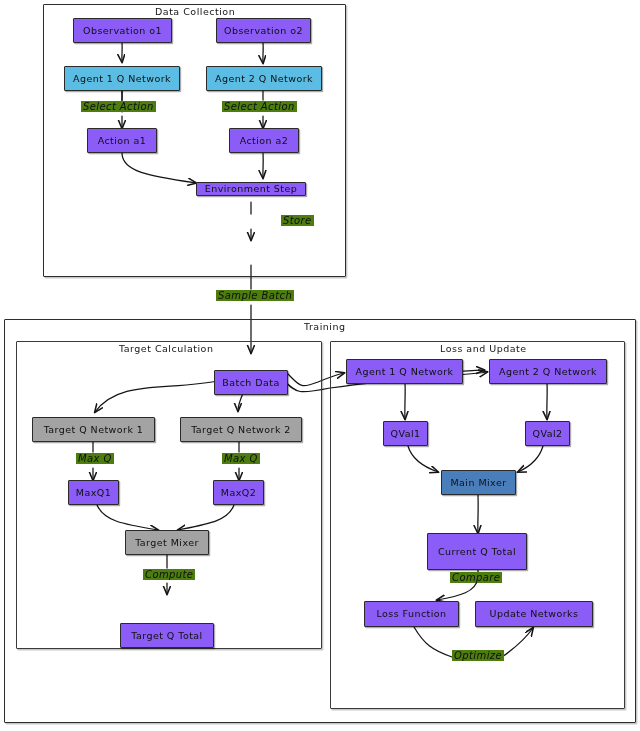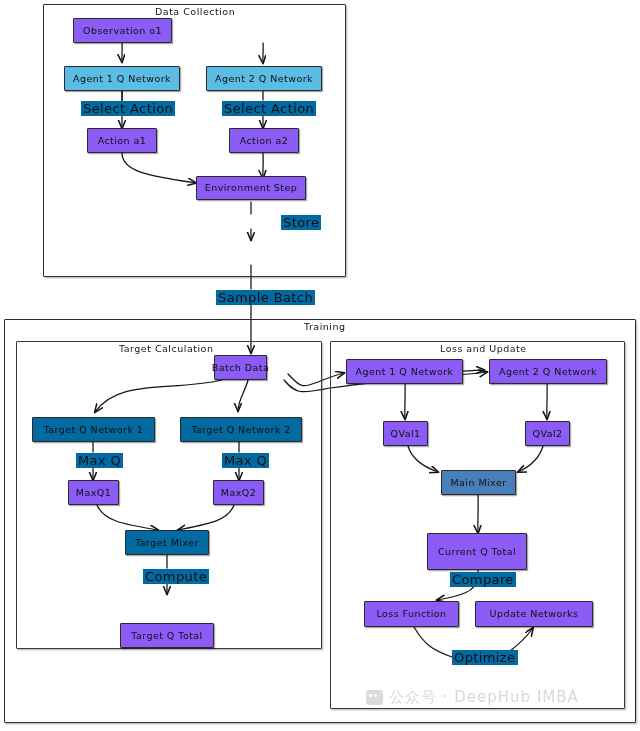--- a/index.html
+++ b/index.html
@@ -8,33 +8,33 @@
   #stage{position:relative;width:640px;height:731px;background:#fff;}
   svg#canvas{position:absolute;left:0;top:0;width:640px;height:731px;}
 
   .nodeBox{position:absolute;box-sizing:border-box;border:1.4px solid #2a2a2a;
            background:#8b5cf6;display:flex;align-items:center;justify-content:center;
            font-size:9.5px;color:#101010;letter-spacing:.45px;
            box-shadow:1.2px 1.2px 0 rgba(0,0,0,.33);
            border-radius:1px;text-align:center;line-height:1;white-space:nowrap;}
   .nodeBox.blue{background:#5BBCE4;}
   .nodeBox.gold{background:#F6C000;}
-  .nodeBox.green{background:#0369a1;}
+  .nodeBox.green{background:#a3a3a3;}
   .nodeBox.steel{background:#4A7EBB;color:#111;}
 
   .groupBox{position:absolute;box-sizing:border-box;border:1.5px solid #3a3a3a;
             background:transparent;border-radius:1px;
             box-shadow:1.4px 1.4px 0 rgba(0,0,0,.22);}
   .groupBox.outer{border-color:#2d2d2d;}
 
   .grpTitle{position:absolute;font-size:9.5px;color:#151515;letter-spacing:.5px;
             white-space:nowrap;background:#fff;padding:0 3px;}
 
-  .edgeLbl{position:absolute;font-size:13px;color:#101010;letter-spacing:.4px;
-           white-space:nowrap;background:#0369a1;padding:0 2px;}
+  .edgeLbl{position:absolute;font-size:10px;color:#101010;letter-spacing:.4px;
+           white-space:nowrap;background:#4d7c0f;padding:0 2px;font-style:italic;}
 
   #watermark{position:absolute;left:366px;top:688px;display:flex;align-items:center;
              gap:6px;opacity:.30;pointer-events:none;}
   #wm-icon{width:17px;height:15px;border-radius:3px;background:#8a8a8a;position:relative;}
   #wm-icon:before{content:"";position:absolute;left:3px;top:3.5px;width:3px;height:3px;
         border-radius:50%;background:#fff;box-shadow:5px 0 0 #fff;}
   #wm-text{font-size:15px;color:#7e7e7e;letter-spacing:1px;white-space:nowrap;}
 </style>
 </head>
 <body>
@@ -98,44 +98,45 @@
       <path d="M478,578 C476,592 460,596 437,600"></path>
       <path d="M414,627 C424,644 432,650 452,657" marker-end="none"></path>
       <path d="M502,657 C512,650 523,642 533,628"></path>
     </g>
   </svg>
 
   <div class="groupBox outer" style="left:43px;top:4px;width:303px;height:273px;"></div>
   <div class="grpTitle" style="left:152px;top:6px;text-align:center;">Data Collection</div>
 
   <div class="nodeBox" style="left:73px;top:18px;width:99px;height:25px;">Observation o1</div>
+  <div class="nodeBox" style="left:216px;top:18px;width:95px;height:25px;">Observation o2</div>
 
   <div class="nodeBox blue" style="left:64px;top:66px;width:116px;height:25px;">Agent 1 Q Network</div>
   <div class="nodeBox blue" style="left:206px;top:66px;width:116px;height:25px;">Agent 2 Q Network</div>
 
   <div class="edgeLbl" style="left:81px;top:101px;">Select Action</div>
   <div class="edgeLbl" style="left:222px;top:101px;">Select Action</div>
 
   <div class="nodeBox" style="left:87px;top:128px;width:70px;height:25px;">Action a1</div>
   <div class="nodeBox" style="left:229px;top:128px;width:70px;height:25px;">Action a2</div>
 
-  <div class="nodeBox" style="left:196px;top:176px;width:110px;height:24px;">Environment Step</div>
+  <div class="nodeBox" style="left:196px;top:182px;width:110px;height:14px;">Environment Step</div>
 
   <div class="edgeLbl" style="left:237px;top:215px;margin-left:44px;">Store</div>
 
 
   <div class="edgeLbl" style="left:216px;top:290px;">Sample Batch</div>
 
   <div class="groupBox outer" style="left:4px;top:319px;width:632px;height:404px;"></div>
   <div class="grpTitle" style="left:301px;top:321px;">Training</div>
 
   <div class="groupBox" style="left:16px;top:341px;width:306px;height:308px;"></div>
   <div class="grpTitle" style="left:116px;top:343px;">Target Calculation</div>
 
-  <div class="nodeBox" style="left:214px;top:355px;width:53px;height:25px;">Batch Data</div>
+  <div class="nodeBox" style="left:214px;top:370px;width:74px;height:25px;">Batch Data</div>
 
   <div class="nodeBox green" style="left:32px;top:417px;width:123px;height:25px;">Target Q Network 1</div>
   <div class="nodeBox green" style="left:180px;top:417px;width:122px;height:25px;">Target Q Network 2</div>
 
   <div class="edgeLbl" style="left:76px;top:453px;">Max Q</div>
   <div class="edgeLbl" style="left:222px;top:453px;">Max Q</div>
 
   <div class="nodeBox" style="left:68px;top:480px;width:51px;height:25px;">MaxQ1</div>
   <div class="nodeBox" style="left:213px;top:480px;width:51px;height:25px;">MaxQ2</div>
 
@@ -158,18 +159,14 @@
 
   <div class="nodeBox" style="left:427px;top:533px;width:100px;height:37px;">Current Q Total</div>
 
   <div class="edgeLbl" style="left:450px;top:572px;">Compare</div>
 
   <div class="nodeBox" style="left:475px;top:601px;width:118px;height:26px;">Update Networks</div>
   <div class="nodeBox" style="left:364px;top:601px;width:95px;height:26px;">Loss Function</div>
 
   <div class="edgeLbl" style="left:452px;top:650px;">Optimize</div>
 
-  <div id="watermark">
-    <div id="wm-icon"></div>
-    <div id="wm-text">公众号 · DeepHub IMBA</div>
-  </div>
 
 </div>
 
 </body></html>

